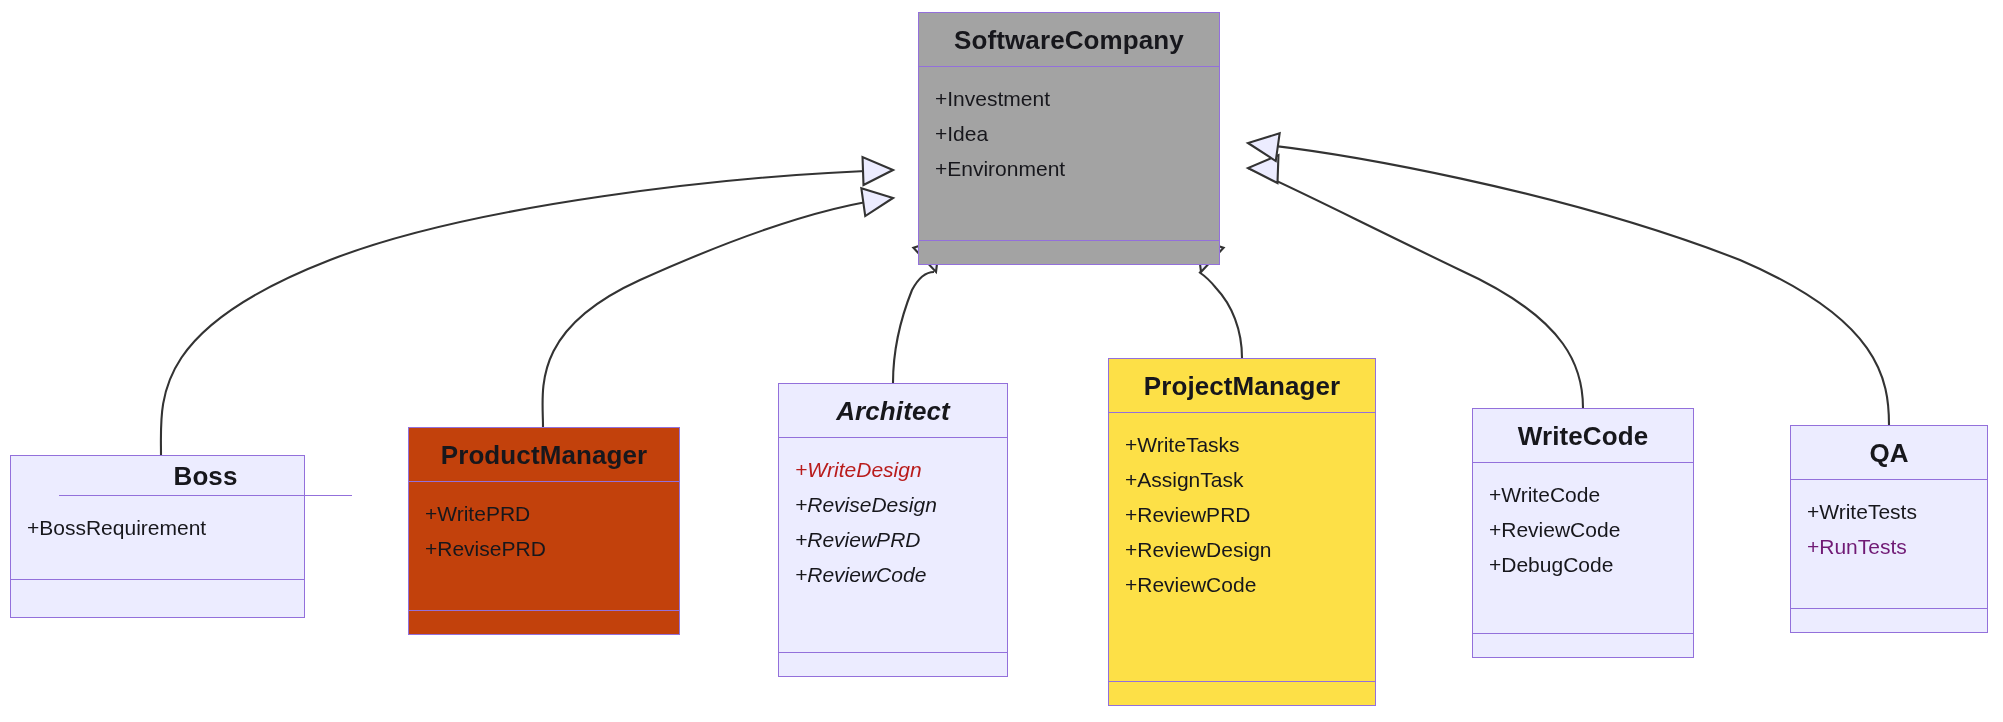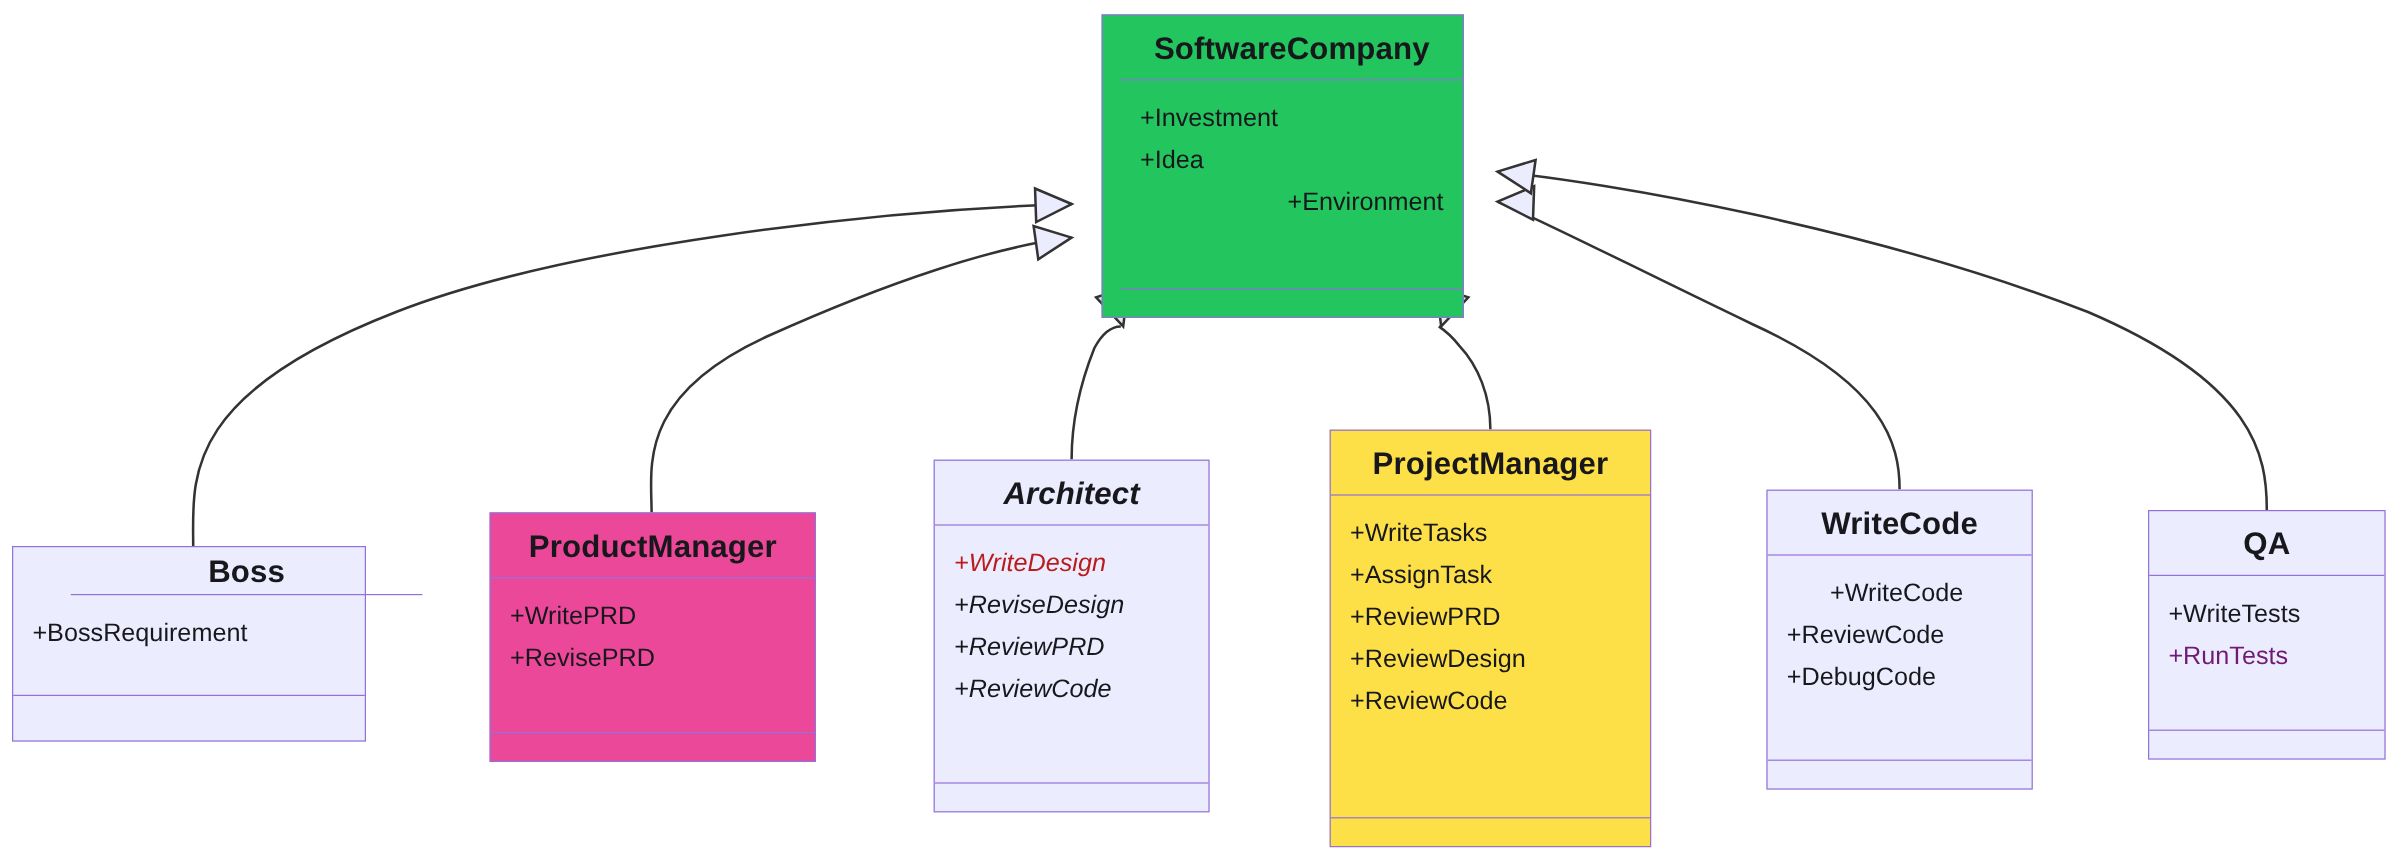--- a/index.html
+++ b/index.html
@@ -45,41 +45,41 @@
       </g>
       <g transform="translate(1248,168) rotate(182)">
         <path d="M 0 0 L -30 -14 L -30 14 Z" fill="#ECECFF" stroke="#333333" stroke-width="2.1" stroke-linejoin="miter"></path>
       </g>
       <g transform="translate(1248,143) rotate(188)">
         <path d="M 0 0 L -30 -14 L -30 14 Z" fill="#ECECFF" stroke="#333333" stroke-width="2.1" stroke-linejoin="miter"></path>
       </g>
     </svg>
 
   <div id="boxes-layer">
-      <div class="umlbox" style="left: 918px; top: 12px; width: 302px; height: 253px; background: #22c55e; border-color: rgb(147, 112, 219); padding-left: 15px;">
+      <div class="umlbox" style="left: 918px; top: 12px; width: 302px; height: 253px; background: #a3a3a3; border-color: rgb(147, 112, 219);">
         <div class="compartment title-comp" style="height: 54px; border-bottom-color: rgb(147, 112, 219);">
           <div class="title-text" style="color: rgb(23, 23, 28);">SoftwareCompany</div>
         </div>
         <div class="compartment attrs-comp" style="border-bottom-color: rgb(147, 112, 219); height: 173.8px;">
           <div class="attr-line" style="color: rgb(23, 23, 28);">+Investment</div>
           <div class="attr-line" style="color: rgb(23, 23, 28);">+Idea</div>
-          <div class="attr-line" style="color: rgb(23, 23, 28); text-align: right;">+Environment</div>
+          <div class="attr-line" style="color: rgb(23, 23, 28);">+Environment</div>
         </div>
         <div class="compartment methods-comp"></div>
       </div>
       <div class="umlbox" style="left: 10px; top: 455px; width: 295px; height: 163px; background: rgb(236, 236, 255); border-color: rgb(147, 112, 219);">
         <div class="compartment title-comp" style="height: 40px; border-bottom-color: rgb(147, 112, 219); margin-left: 48px;">
           <div class="title-text" style="color: rgb(23, 23, 28);">Boss</div>
         </div>
         <div class="compartment attrs-comp" style="border-bottom-color: rgb(147, 112, 219); height: 83.8px;">
           <div class="attr-line" style="color: rgb(23, 23, 28);">+BossRequirement</div>
         </div>
         <div class="compartment methods-comp"></div>
       </div>
-      <div class="umlbox" style="left: 408px; top: 427px; width: 272px; height: 208px; background: #ec4899; border-color: rgb(147, 112, 219);">
+      <div class="umlbox" style="left: 408px; top: 427px; width: 272px; height: 208px; background: #c2410c; border-color: rgb(147, 112, 219);">
         <div class="compartment title-comp" style="height: 54px; border-bottom-color: rgb(147, 112, 219);">
           <div class="title-text" style="color: rgb(23, 23, 28);">ProductManager</div>
         </div>
         <div class="compartment attrs-comp" style="border-bottom-color: rgb(147, 112, 219); height: 128.8px;">
           <div class="attr-line" style="color: rgb(23, 23, 28);">+WritePRD</div>
           <div class="attr-line" style="color: rgb(23, 23, 28);">+RevisePRD</div>
         </div>
         <div class="compartment methods-comp"></div>
       </div>
       <div class="umlbox" style="left: 778px; top: 383px; width: 230px; height: 294px; background: rgb(236, 236, 255); border-color: rgb(147, 112, 219); font-style: italic;">
@@ -105,21 +105,21 @@
           <div class="attr-line" style="color: rgb(23, 23, 28);">+ReviewDesign</div>
           <div class="attr-line" style="color: rgb(23, 23, 28);">+ReviewCode</div>
         </div>
         <div class="compartment methods-comp"></div>
       </div>
       <div class="umlbox" style="left: 1472px; top: 408px; width: 222px; height: 250px; background: rgb(236, 236, 255); border-color: rgb(147, 112, 219);">
         <div class="compartment title-comp" style="height: 54px; border-bottom-color: rgb(147, 112, 219);">
           <div class="title-text" style="color: rgb(23, 23, 28);">WriteCode</div>
         </div>
         <div class="compartment attrs-comp" style="border-bottom-color: rgb(147, 112, 219); height: 170.8px;">
-          <div class="attr-line" style="color: rgb(23, 23, 28); margin-left: 36px;">+WriteCode</div>
+          <div class="attr-line" style="color: rgb(23, 23, 28);">+WriteCode</div>
           <div class="attr-line" style="color: rgb(23, 23, 28);">+ReviewCode</div>
           <div class="attr-line" style="color: rgb(23, 23, 28);">+DebugCode</div>
         </div>
         <div class="compartment methods-comp"></div>
       </div>
       <div class="umlbox" style="left: 1790px; top: 425px; width: 198px; height: 208px; background: rgb(236, 236, 255); border-color: rgb(147, 112, 219);">
         <div class="compartment title-comp" style="height: 54px; border-bottom-color: rgb(147, 112, 219);">
           <div class="title-text" style="color: rgb(23, 23, 28);">QA</div>
         </div>
         <div class="compartment attrs-comp" style="border-bottom-color: rgb(147, 112, 219); height: 128.8px;">

